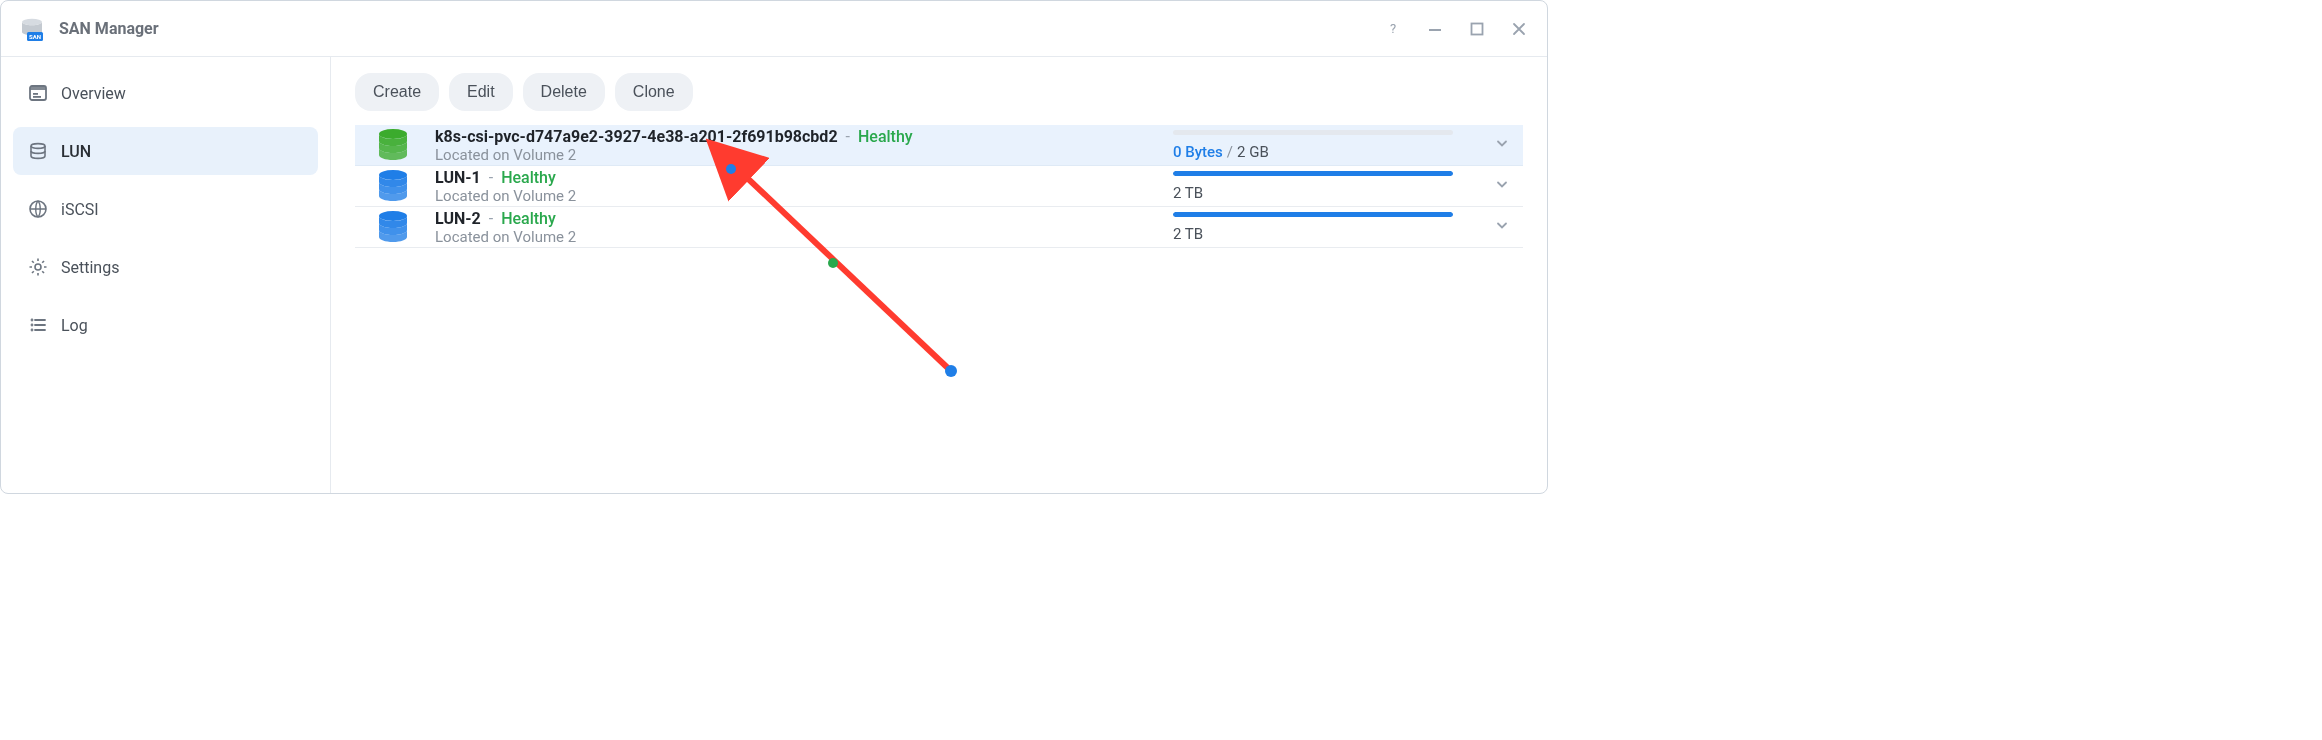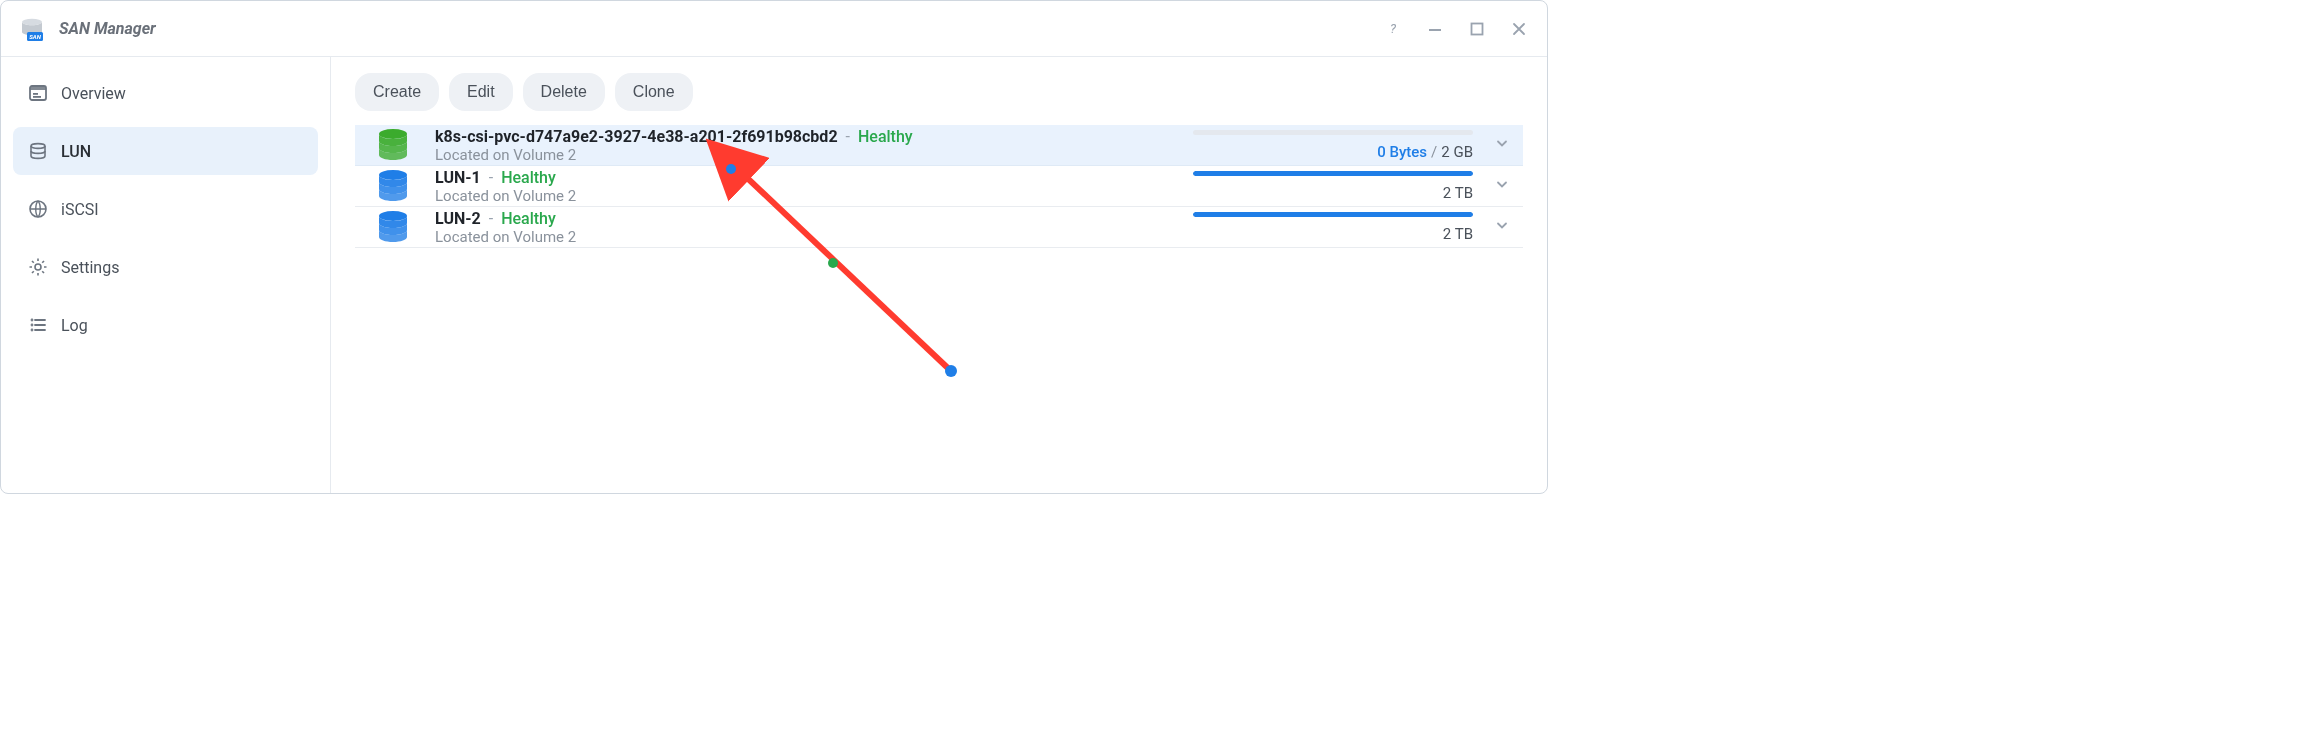--- a/index.html
+++ b/index.html
@@ -21,21 +21,20 @@
     background: #fff;
     position: relative;
   }
   
   .titlebar {
     display: flex;
     align-items: center;
     height: 56px;
     padding: 0 10px 0 14px;
     border-bottom: 1px solid #e6eaef;
-    font-style: italic;
   }
   .app-icon {
     width: 34px; height: 34px;
     display:flex; align-items:center; justify-content:center;
     margin-right: 10px;
   }
   .titlebar .app-title {
     font-weight: 700;
     color: #6a7079;
     font-size: 16px;
@@ -87,21 +86,21 @@
     cursor:pointer;
   }
   .row.selected { background:#e9f2fd; border-bottom-color:#dfeaf6; }
   .lun-icon { width:48px; margin-right:18px; display:flex; align-items:center; justify-content:center; }
   .lun-text { flex:1; min-width:0; }
   .lun-text .line1 { font-size:16px; display:flex; align-items:center; gap:8px; }
   .lun-name { font-weight:700; color:#1f2329; }
   .sep { color:#9aa3af; }
   .status { color:#2aa84d; font-weight:500; }
   .lun-text .line2 { font-size:15px; color:#8a929c; margin-top:0; }
-  .lun-right { display:flex; flex-direction:column; align-items:flex-end; width:300px; margin-right:36px; }
+  .lun-right { display:flex; flex-direction:column; align-items:flex-start; width:300px; margin-right:36px; }
   .bar { width:280px; height:5px; border-radius:3px; background:#e4e8ee; margin-bottom:8px; position:relative; overflow:hidden;}
   .bar .fill { position:absolute; left:0; top:0; bottom:0; background:#1f7ee7; border-radius:3px; }
   .usage { font-size:15px; color:#4a515a; }
   .usage .used-zero { color:#1f7ee7; font-weight:500; }
   .usage .slash { color:#8a929c; margin:0 4px; }
   .chev { position:absolute; right:14px; top:50%; transform:translateY(-50%); color:#9aa3af; }
   
   .overlay { position:absolute; left:0; top:0; right:0; bottom:0; pointer-events:none; }
 </style>
 </head>

